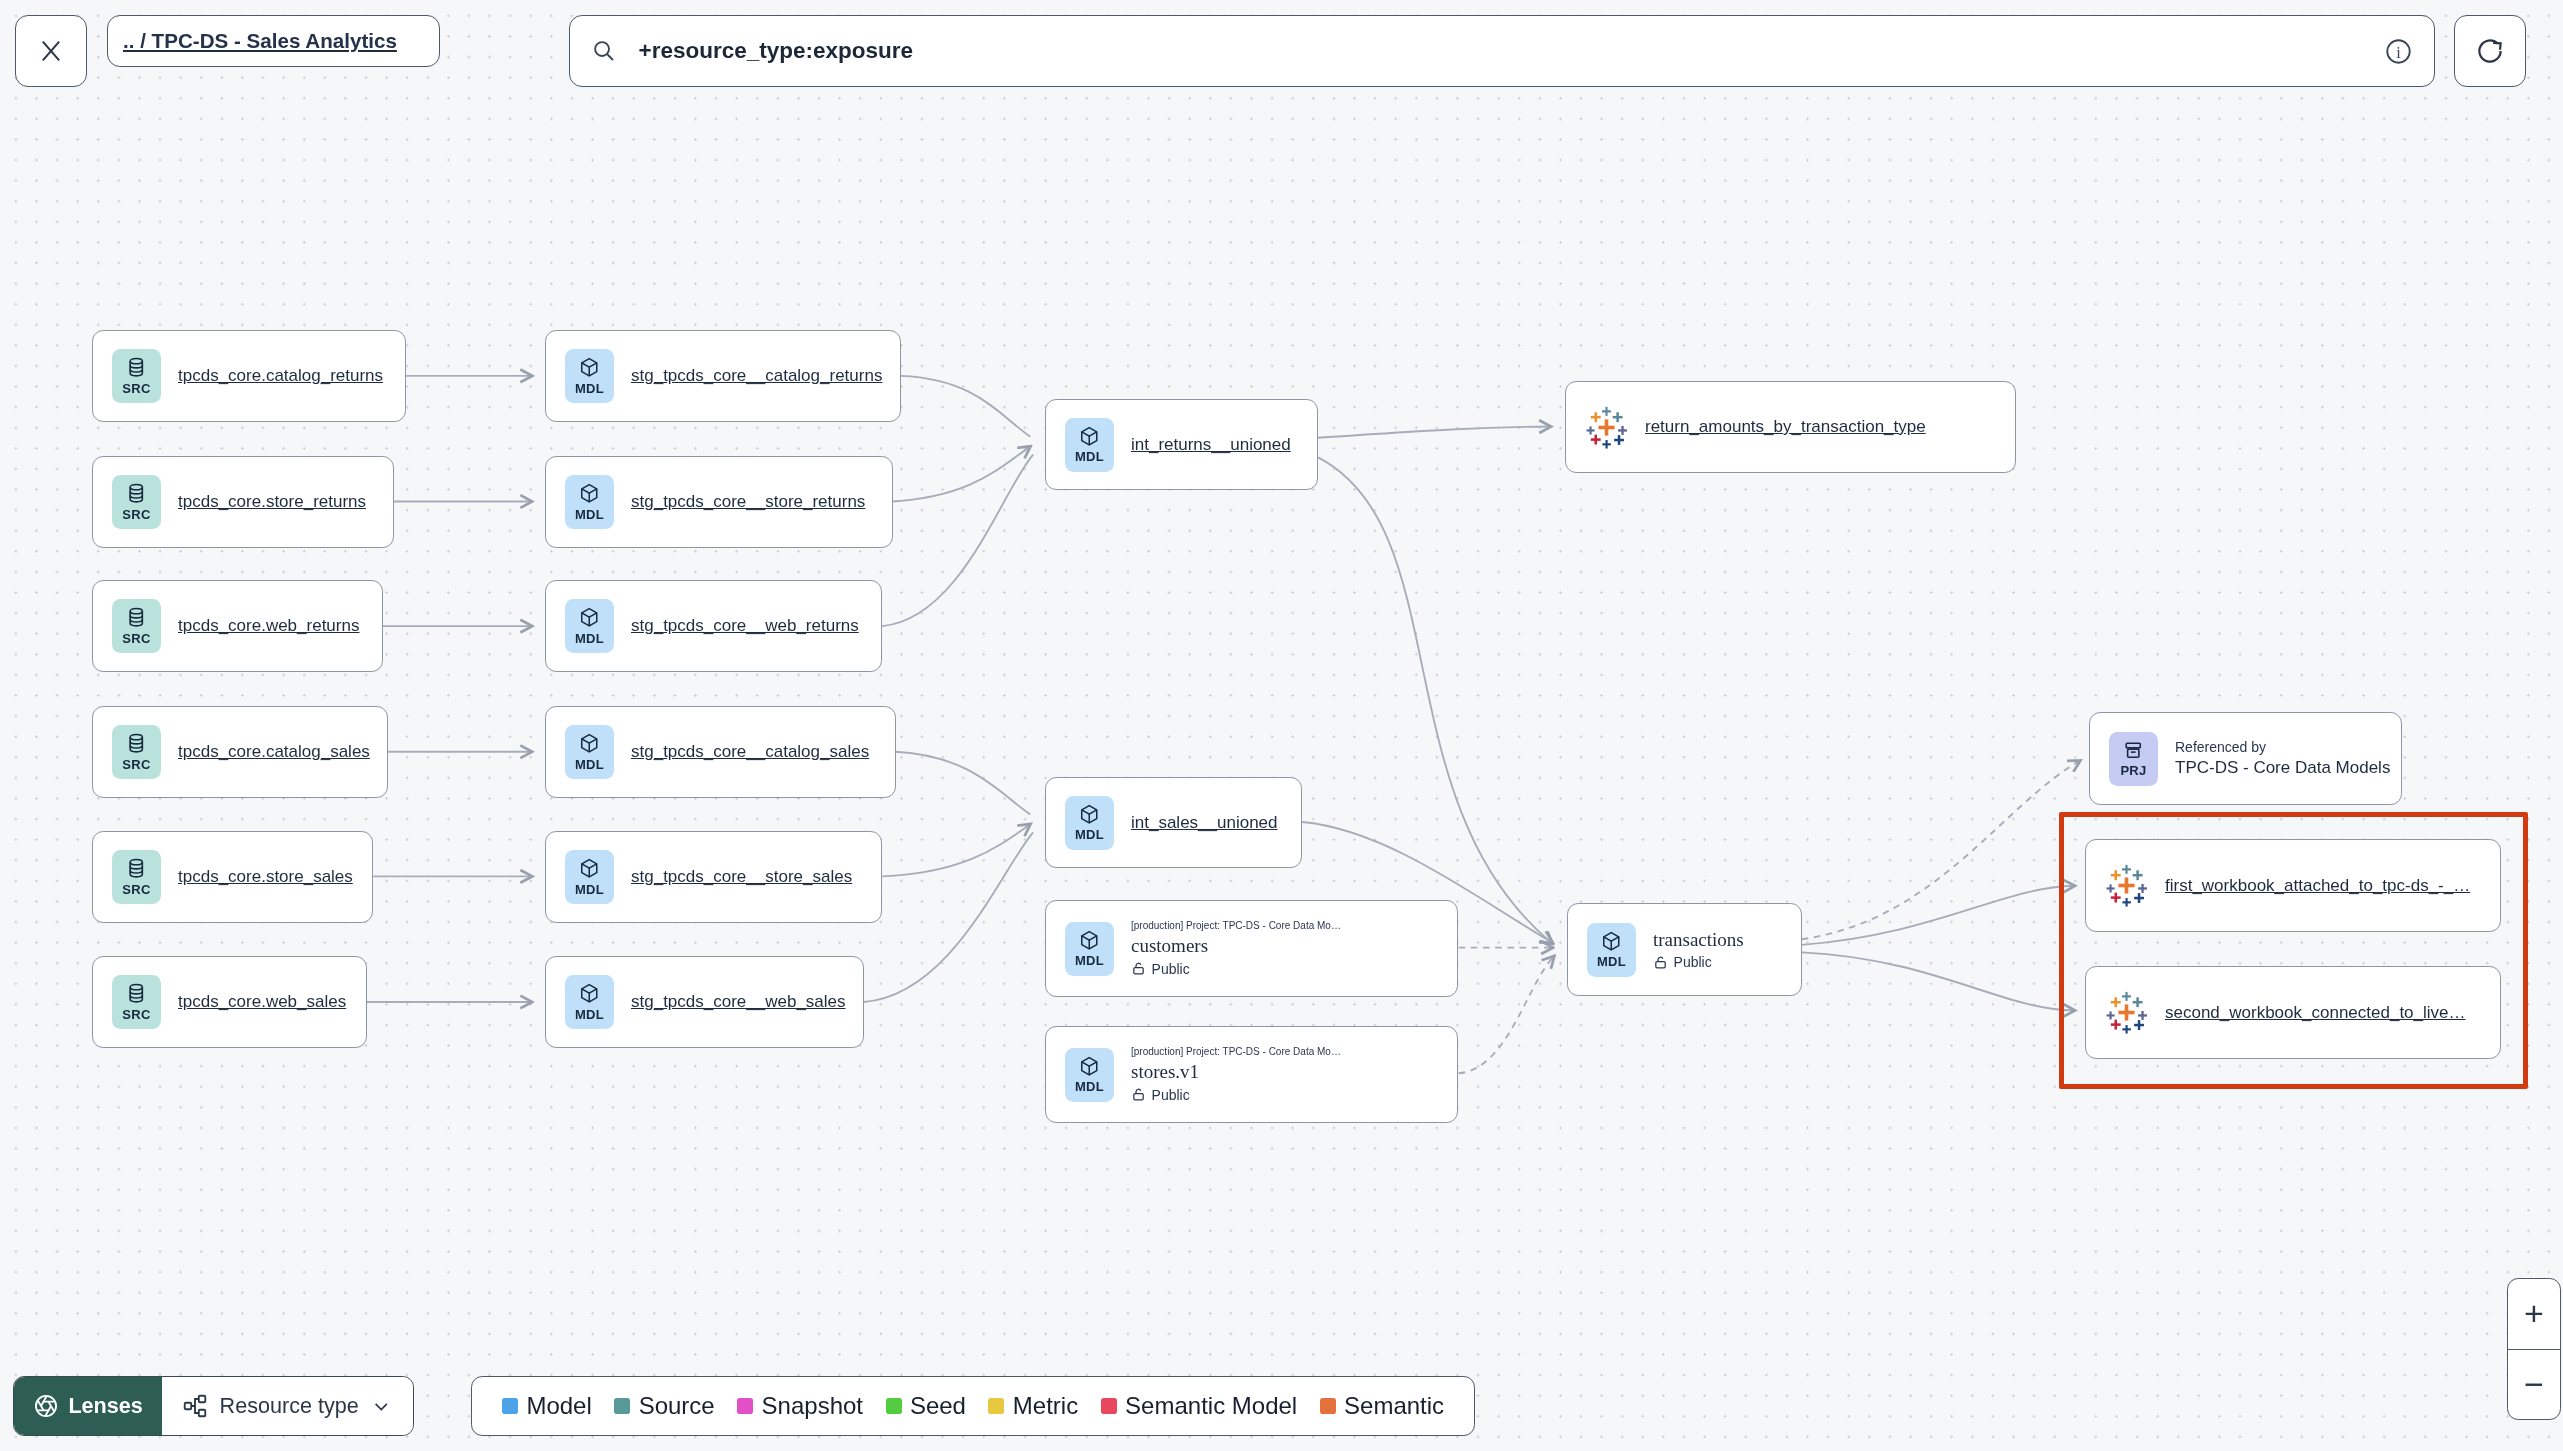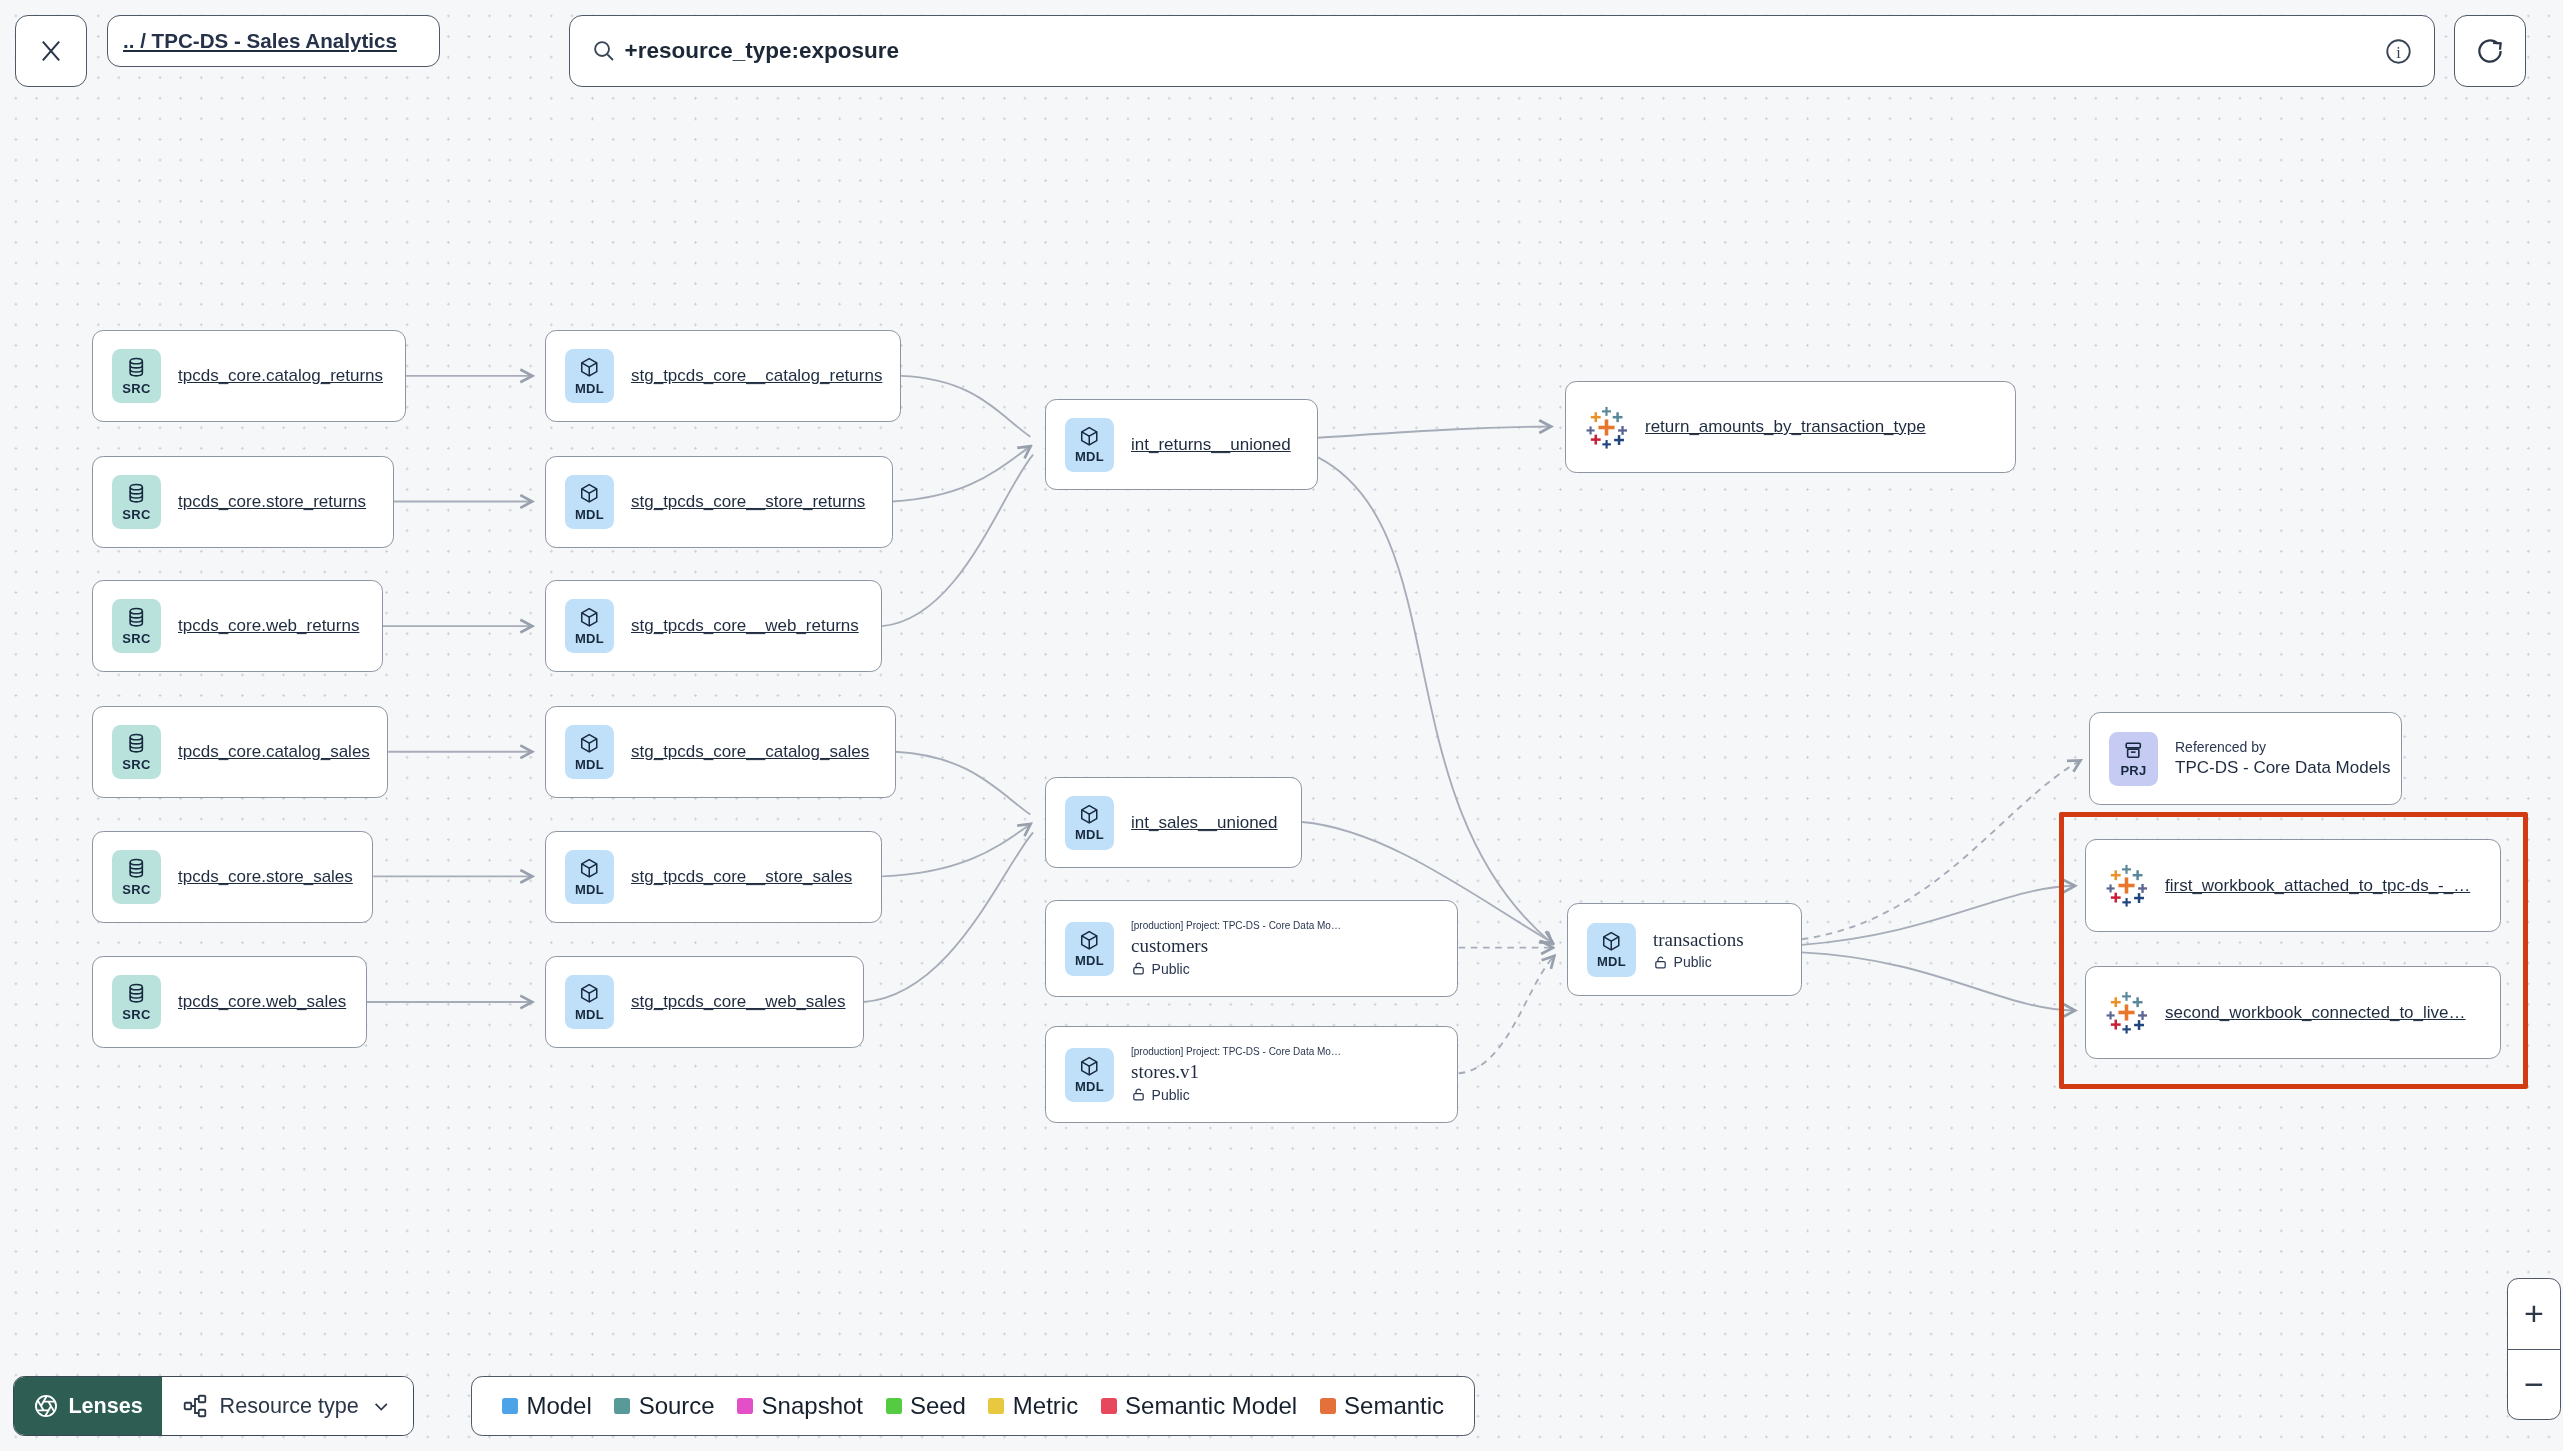--- a/index.html
+++ b/index.html
@@ -19,21 +19,21 @@
   .edge{fill:none;stroke:#a6adb9;stroke-width:2;}
   .edge.dashed{stroke-dasharray:7 6;}
 
   
   .hdr-box{
     position:absolute;background:#fff;border:1.9px solid #4e5866;border-radius:13px;
     display:flex;align-items:center;z-index:5;box-sizing:border-box;
   }
   .icon-btn{justify-content:center;cursor:pointer;}
   .breadcrumb{padding:0 15px;font-size:20.6px;font-weight:600;color:#25324a;cursor:pointer;white-space:nowrap;}
-  .searchbar{padding:0 20.6px;gap:8px;}
+  .searchbar{padding:0 20.6px;gap:22px;}
   .search-value{font-size:22.5px;font-weight:600;color:#1c2737;flex:1;white-space:nowrap;}
   .hdr-ic{display:inline-flex;align-items:center;justify-content:center;}
 
   
   .node{
     position:absolute;z-index:2;background:#fff;border:1.5px solid #8d95a2;border-radius:11.2px;
     display:flex;align-items:center;padding:0 19px;gap:17px;box-sizing:border-box;cursor:pointer;
   }
   .badge{
     flex:0 0 auto;width:49px;height:54px;border-radius:8.4px;

